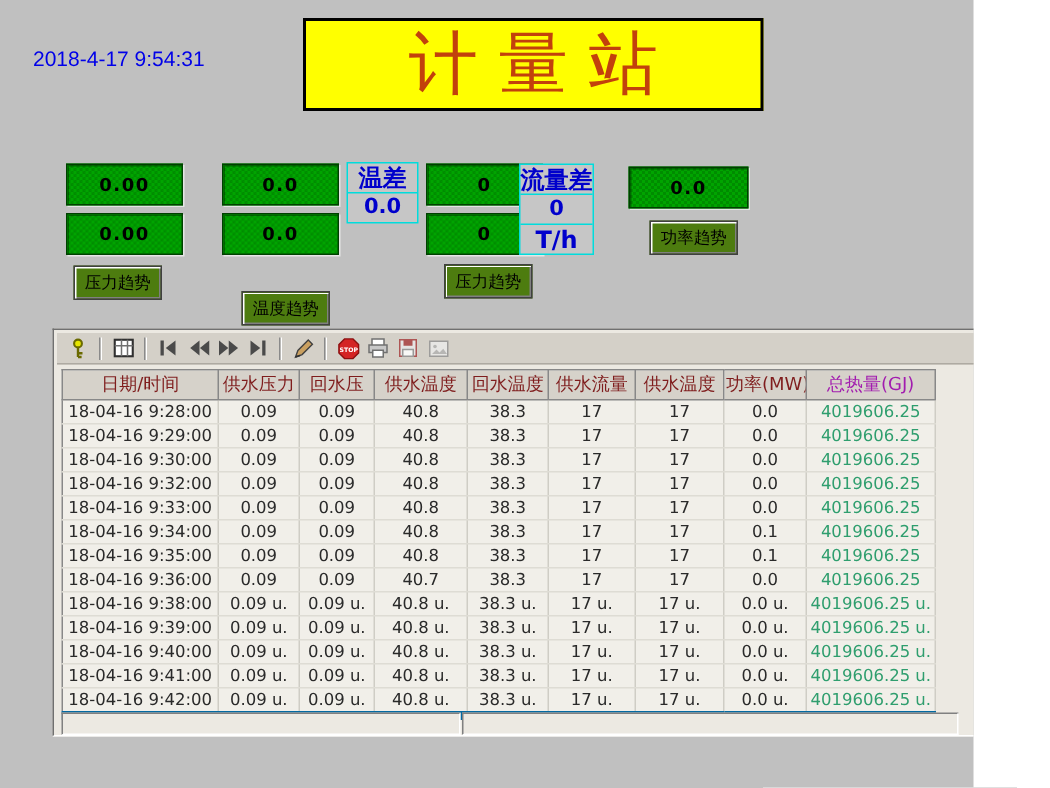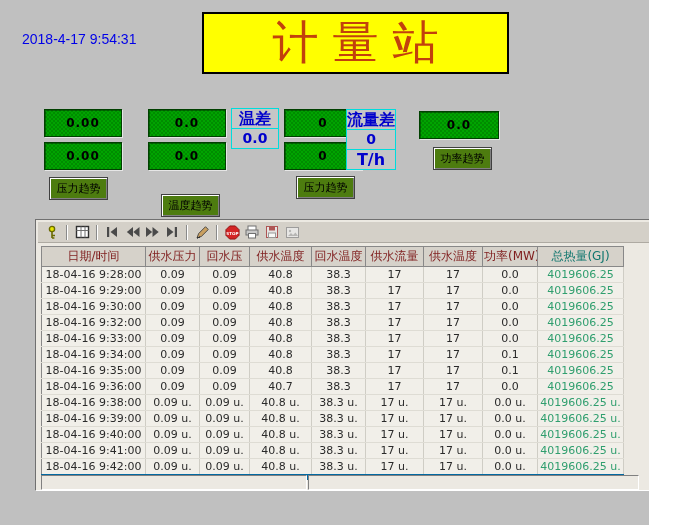--- a/index.html
+++ b/index.html
@@ -37,21 +37,21 @@
   .toolbar{position:absolute;left:2px;top:2px;right:2px;height:20px;background:#d4d0c8;
            border-bottom:1px solid #aeaaa2;display:flex;align-items:center;padding-left:4px;}
   .tbtn{width:20px;height:17px;display:flex;align-items:center;justify-content:center;}
   .tsep{width:0;height:15px;border-left:1px solid #8a8a8a;border-right:1px solid #fff;margin:0 4px;}
   .tbtn svg{display:block;}
 
   table.grid{position:absolute;left:5px;top:26px;width:582px;border-collapse:collapse;table-layout:fixed;
              background:#f1efe9;font-size:11px;}
   table.grid th{background:#d6d2ca;border:1px solid #888;font-weight:normal;font-size:12px;height:16px;
                 color:#7f1d1d;white-space:nowrap;overflow:hidden;}
-  table.grid th.heat{color:#0f766e;}
+  table.grid th.heat{color:#a21caf;}
   table.grid td{border-right:1px solid #cfcdc5;border-bottom:1px solid #dedcd4;height:13px;text-align:center;
                 color:#2a2a2a;white-space:nowrap;overflow:hidden;font-family:"DejaVu Sans",sans-serif;}
   table.grid td.heat{color:#2f9e6e;margin-left:21px;}
   table.grid tr td:first-child{border-left:1px solid #888;}
   table.grid tr:last-child td{border-bottom:6px solid #0369a1;}
 
   .status-panel{position:absolute;height:13px;background:#ece9e2;
                 border-top:1px solid #808080;border-left:1px solid #808080;
                 border-bottom:1px solid #ffffff;border-right:1px solid #ffffff;}
 </style>

